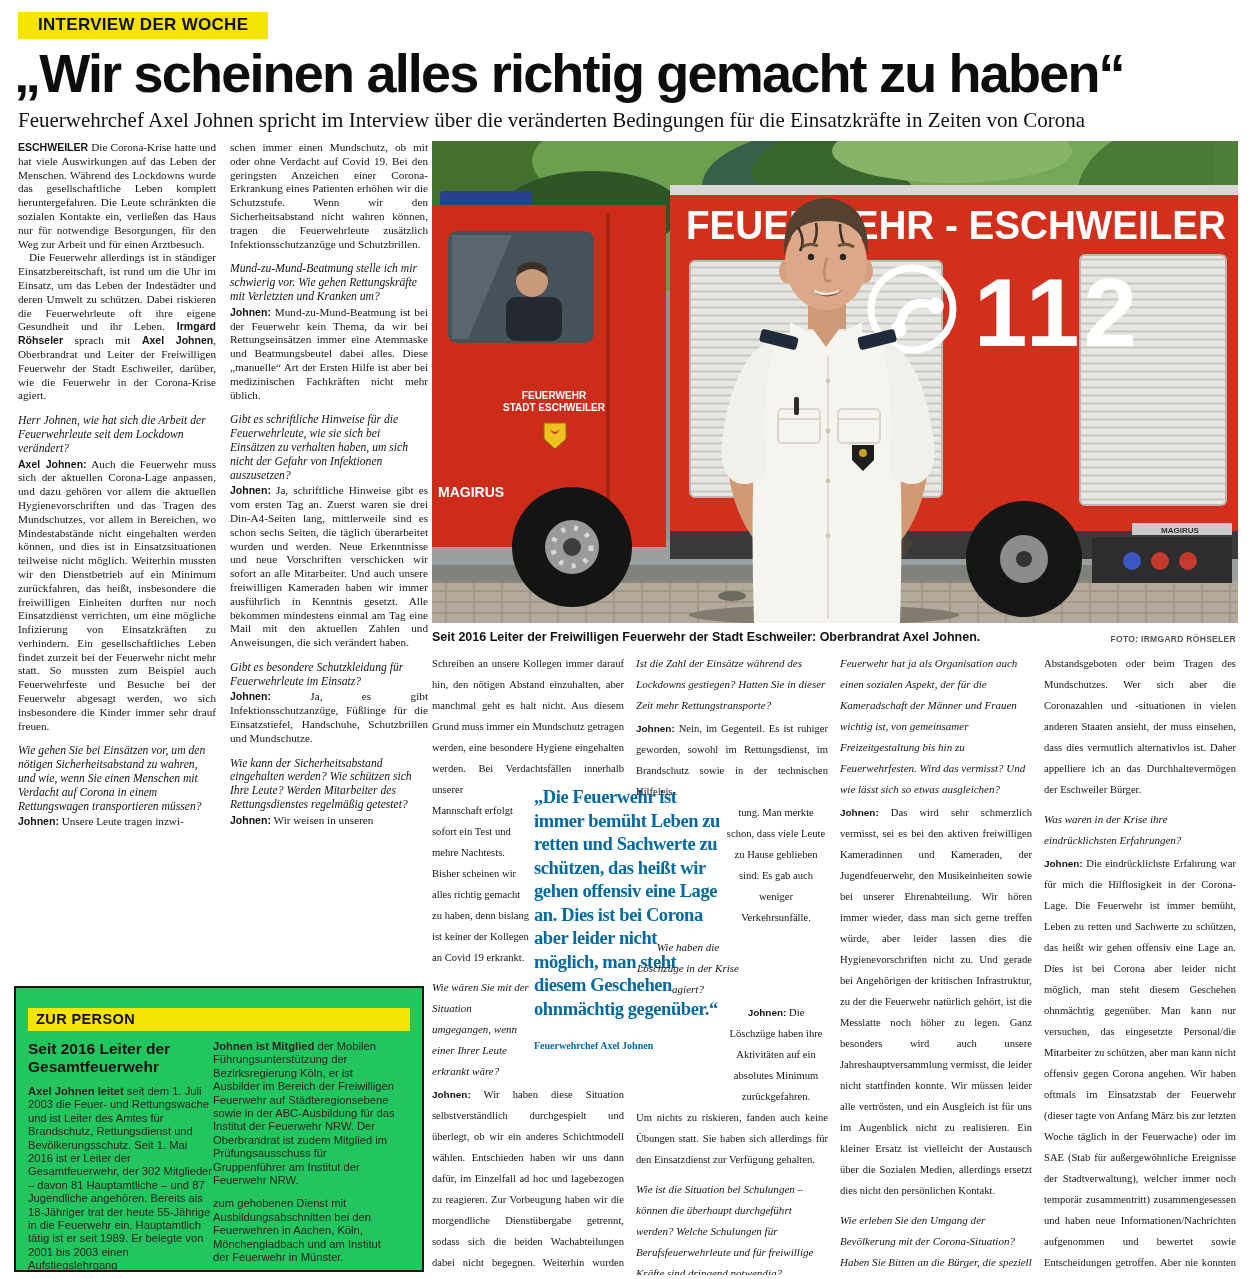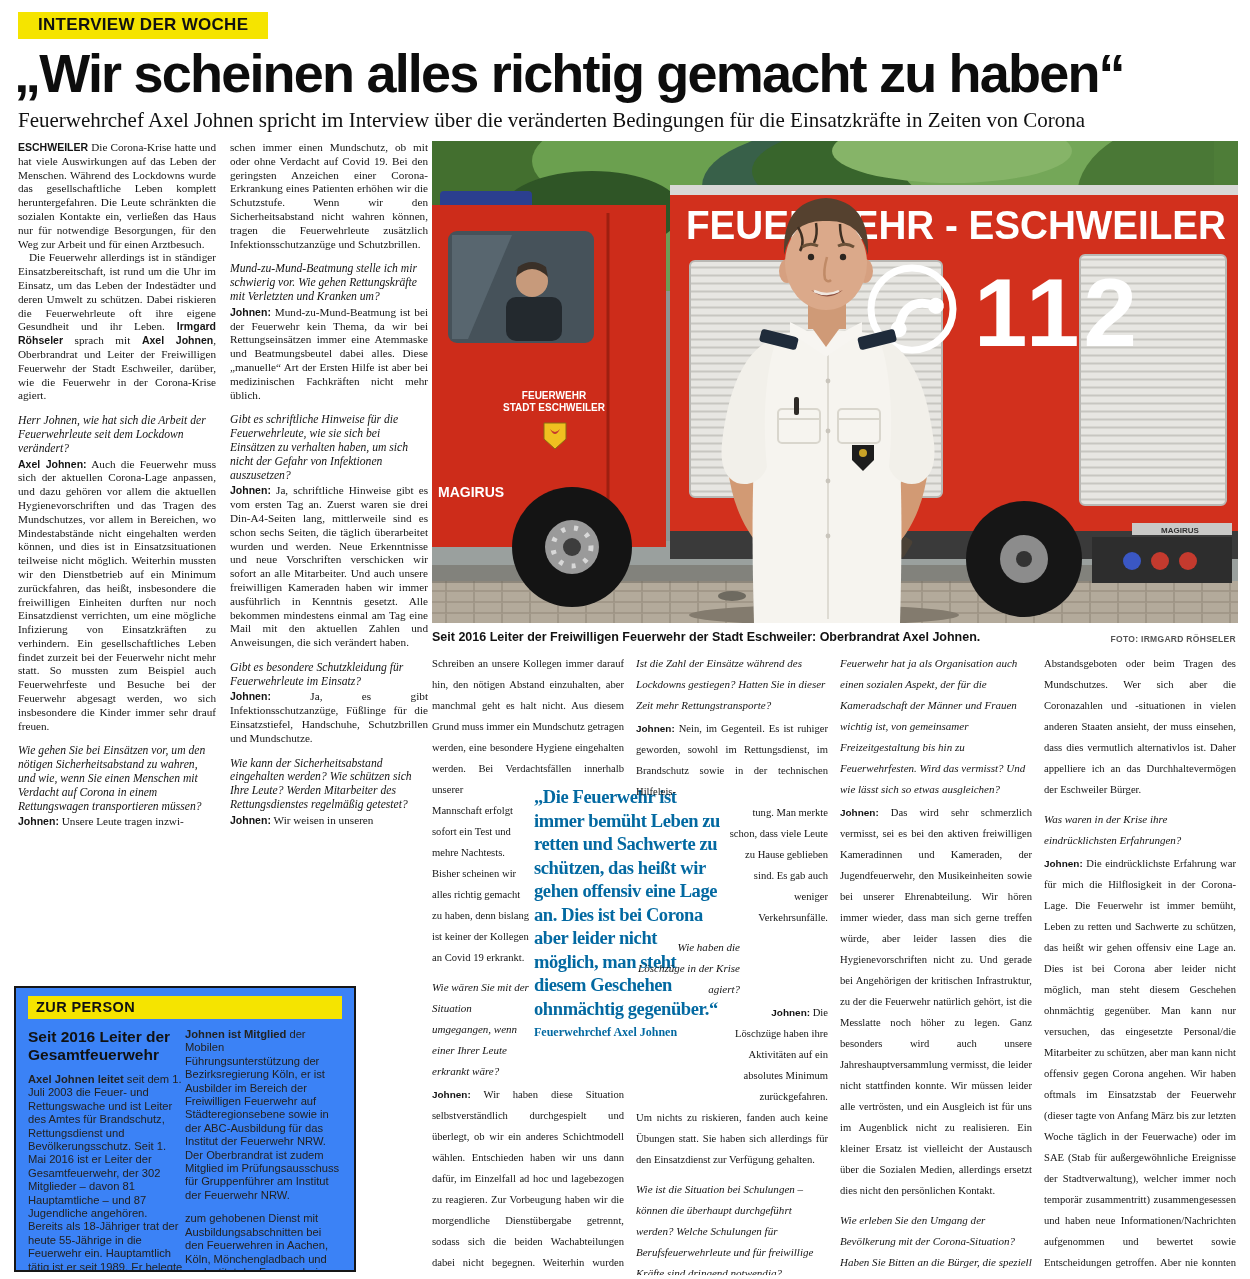--- a/index.html
+++ b/index.html
@@ -20,36 +20,36 @@
     font-family:"Liberation Serif",serif;font-size:21px;color:#111}
   
   .col{position:absolute;font-family:"Liberation Serif",serif;color:#141414;text-align:justify;overflow:hidden}
   .col.upper{top:141px;height:840px;width:198px;font-size:11.2px;line-height:13.8px}
   .col.lower{top:653px;height:622px;width:192px;font-size:10.6px;line-height:21px}
   .q{font-style:italic;text-align:left;margin:11px 0 2px;font-size:1.04em}
   .lower .q{margin:9px 0 2px}
   .sp,.lead-in{font-family:"Liberation Sans",sans-serif;font-weight:bold;font-size:.94em;font-style:normal}
   .ind{text-indent:11px}
   .narrow-r{width:98px;text-align:left}
-  .narrow-l{margin-left:88px;width:104px;text-align:right}
+  .narrow-l{margin-left:88px;width:104px;text-align:center}
   
   .photo{position:absolute;left:432px;top:141px;width:806px;height:482px;background:#9aa29c;overflow:hidden}
   .photo svg{display:block}
   .caption{position:absolute;left:432px;top:630px;width:640px;
     font-family:"Liberation Sans",sans-serif;font-weight:bold;font-size:12.5px;color:#111}
   .credit{position:absolute;right:14px;top:634px;width:160px;text-align:right;
     font-family:"Liberation Sans",sans-serif;font-weight:bold;font-size:8.5px;color:#555;letter-spacing:.3px}
   
   .pullquote{position:absolute;left:534px;top:786px;width:186px;background:#fff;
     font-family:Liberation Serif, serif;font-weight:bold;color:#0369a1;
     font-size:18.5px;line-height:23.5px;letter-spacing:-.4px}
-  .pq-attr{margin-top:5px;font-size:12px;letter-spacing:0;line-height:13px}
-  
-  .zp{position:absolute;left:14px;top:986px;width:342px;height:286px;border:2px solid #161616;
-    background:#3b82f6;padding:8px 12px;font-family:"Liberation Sans",sans-serif;overflow:hidden}
+  .pq-attr{margin-top:18px;font-size:10px;letter-spacing:0;line-height:13px}
+  
+  .zp{position:absolute;left:14px;top:986px;width:410px;height:286px;border:2px solid #161616;
+    background:#22c55e;padding:20px 12px;font-family:"Liberation Sans",sans-serif;overflow:hidden}
   .zp-bar{background:var(--accent_yellow);color:#111;font-weight:bold;font-size:14.5px;
     letter-spacing:.4px;padding:3px 8px 4px;margin-bottom:9px}
   .zp-cols{display:flex;}
   .zp-col{width:185px;font-size:11.2px;line-height:13.4px;color:#222}
   .zp-title{font-weight:bold;font-size:15.5px;line-height:18px;margin-bottom:9px;color:#111}
   .zp-col p{margin:0 0 10px}
   .zp-b{font-weight:bold}
 </style>
 </head>
 <body>

